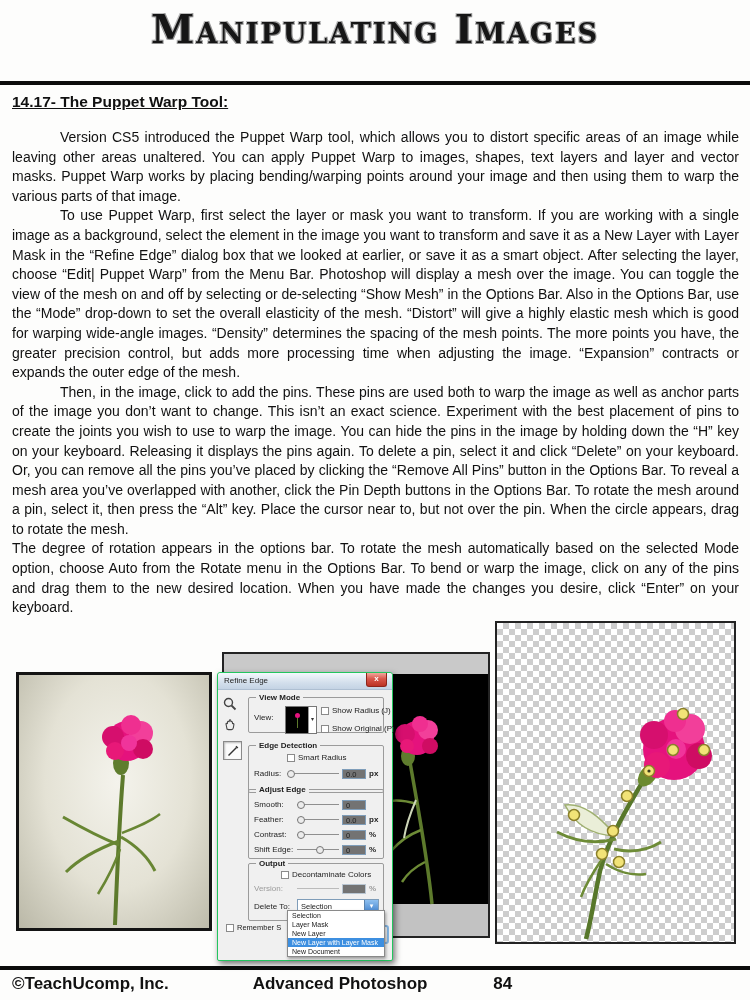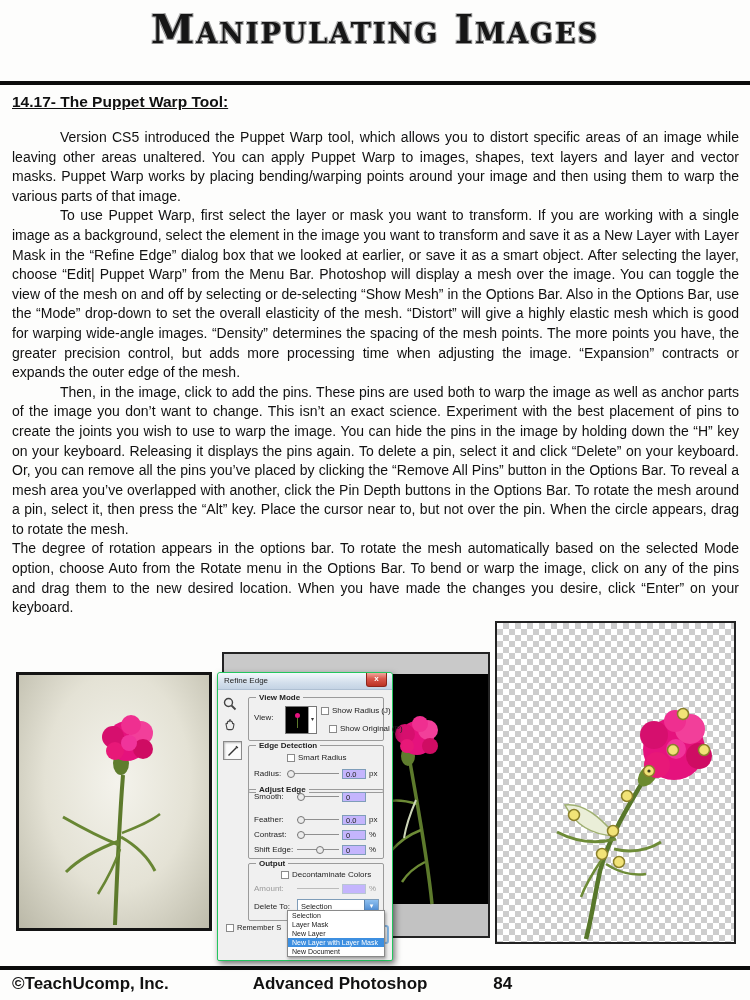--- a/index.html
+++ b/index.html
@@ -45,23 +45,23 @@
   .tool{margin-bottom:4px;}
   .tool-btn{width:19px;height:19px;box-sizing:border-box;border:1px solid #8a8a8a;background:#fbfbfb;
     box-shadow:inset 1px 1px 2px rgba(0,0,0,.25);display:flex;align-items:center;justify-content:center;margin-top:8px;}
   .grp{position:absolute;left:30px;width:136px;border:1px solid #9b9b9b;border-radius:2px;box-sizing:border-box;}
   .grp .legend{position:absolute;top:-5px;left:7px;background:#f0f0f0;padding:0 3px;font-weight:bold;font-size:8px;}
   .row{position:absolute;left:5px;right:4px;height:11px;display:flex;align-items:center;gap:3px;}
   .row .lbl{width:40px;text-align:left;white-space:nowrap;}
   .slider{position:relative;flex:1;height:9px;}
   .slider::before{content:"";position:absolute;left:0;right:0;top:4px;border-top:1px solid #8f8f8f;}
   .thumb{position:absolute;top:1px;width:6px;height:6px;background:#ececec;border:1px solid #767676;border-radius:50%;}
-  .val{width:24px;height:10px;box-sizing:border-box;background:#c4b5fd;border:1px solid #7f9db9;
+  .val{width:24px;height:10px;box-sizing:border-box;background:#737373;border:1px solid #7f9db9;
     font-size:7.5px;padding:0 0 0 3px;line-height:9px;}
-  .unit{width:10px;}
+  .unit{width:10px;font-weight:bold;}
   .chk{width:8px;height:8px;box-sizing:border-box;background:#fff;border:1px solid #8a8a8a;flex:none;}
   .chk-row{display:flex;align-items:center;gap:3px;white-space:nowrap;}
   .dim{color:#9a9a9a;}
   .combo{flex:1;display:flex;height:13px;border:1px solid #7f9db9;background:#fff;align-items:center;}
   .combo .combo-text{flex:1;padding-left:3px;font-size:7.5px;}
   .combo .combo-arrow{width:13px;height:100%;background:linear-gradient(#8ec0f0,#3f7fcb);
     border-left:1px solid #5a83ad;color:#fff;font-size:7px;text-align:center;line-height:12px;}
   .view-thumb{position:absolute;left:36px;top:8px;width:30px;height:26px;border:1px solid #777;background:#fff;display:flex;}
   .view-thumb .vt-img{width:22px;height:100%;background:#000;position:relative;}
   .view-thumb .vt-img i{position:absolute;left:9px;top:6px;width:5px;height:5px;border-radius:50%;background:#e5127d;}
@@ -189,37 +189,37 @@
       </svg>
     </div>
     <div class="tool-btn">
       <svg width="13" height="13" viewBox="0 0 13 13">
         <path d="M2,11 L8,5 L10,3 L11,4 L9,6 L3,12 Z" fill="#333"></path>
         <path d="M10,2.2 L11.8,4" stroke="#333" stroke-width="1.4"></path>
       </svg>
     </div>
   </div>
 
-  <div class="grp" style="top:24px;height:44px;">
+  <div class="grp" style="top:24px;height:36px;">
     <span class="legend">View Mode</span>
     <div class="row" style="top:14px;left:5px;right:96px;">
       <span class="lbl" style="width:28px;">View:</span>
     </div>
     <div class="view-thumb">
       <div class="vt-img">
           <i></i>
           <b></b>
         </div>
       <div class="vt-arrow">▾</div>
     </div>
     <div class="chk-row" style="position:absolute;left:72px;top:8px;justify-content:space-between;">
       <span class="chk"></span>
       <span>Show Radius (J)</span>
     </div>
-    <div class="chk-row" style="position:absolute;left:80px;top:26px;">
+    <div class="chk-row" style="position:absolute;left:72px;top:26px;">
       <span class="chk"></span>
       <span>Show Original (P)</span>
     </div>
   </div>
 
   <div class="grp" style="top:72px;height:48px;">
     <span class="legend">Edge Detection</span>
     <div class="chk-row" style="position:absolute;left:38px;top:7px;">
       <span class="chk"></span>
       <span>Smart Radius</span>
@@ -229,21 +229,21 @@
       <span class="slider">
           <span class="thumb" style="left:0;"></span>
         </span>
       <span class="val">0.0</span>
       <span class="unit">px</span>
     </div>
   </div>
 
   <div class="grp" style="top:116px;height:70px;">
     <span class="legend">Adjust Edge</span>
-    <div class="row" style="top:1px;">
+    <div class="row" style="top:9px;">
       <span class="lbl">Smooth:</span>
       <span class="slider">
           <span class="thumb" style="left:0;"></span>
         </span>
       <span class="val">0</span>
       <span class="unit"></span>
     </div>
     <div class="row" style="top:24px;">
       <span class="lbl">Feather:</span>
       <span class="slider">
@@ -270,21 +270,21 @@
     </div>
   </div>
 
   <div class="grp" style="top:190px;height:58px;">
     <span class="legend">Output</span>
     <div class="chk-row" style="position:absolute;left:32px;top:6px;">
       <span class="chk"></span>
       <span>Decontaminate Colors</span>
     </div>
     <div class="row" style="top:19px;">
-      <span class="lbl dim">Amount:</span>
+      <span class="lbl dim">Version:</span>
       <span class="slider" style="opacity:.55;"></span>
       <span class="val" style="border-color:#b9c6d2;"></span>
       <span class="unit dim">%</span>
     </div>
     <div class="row" style="top:36px;height:13px;">
       <span class="lbl">Delete To:</span>
       <span class="combo">
         <span class="combo-text">Selection</span>
         <span class="combo-arrow">▾</span>
       </span>

